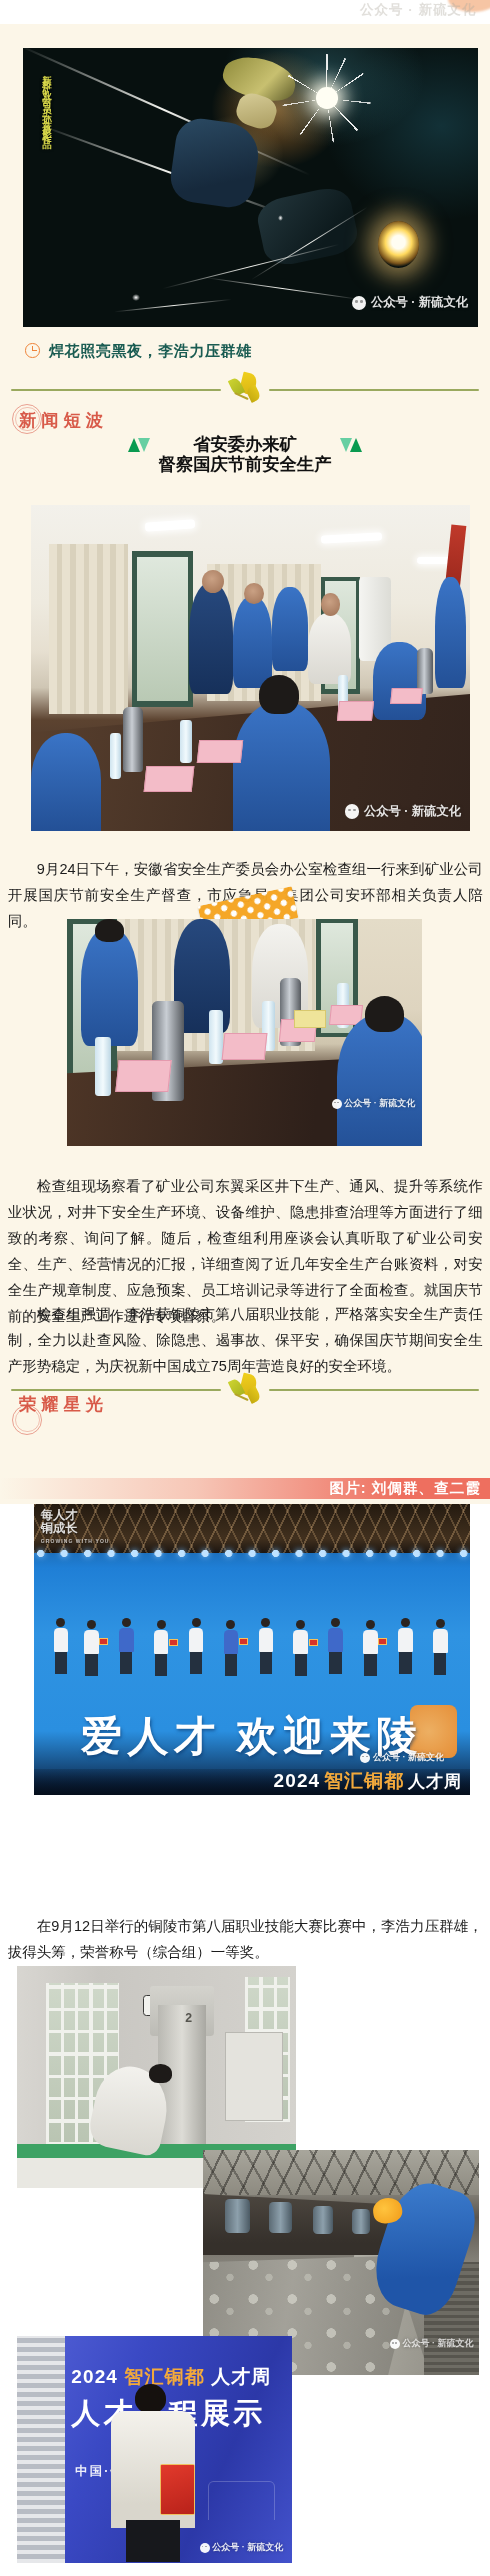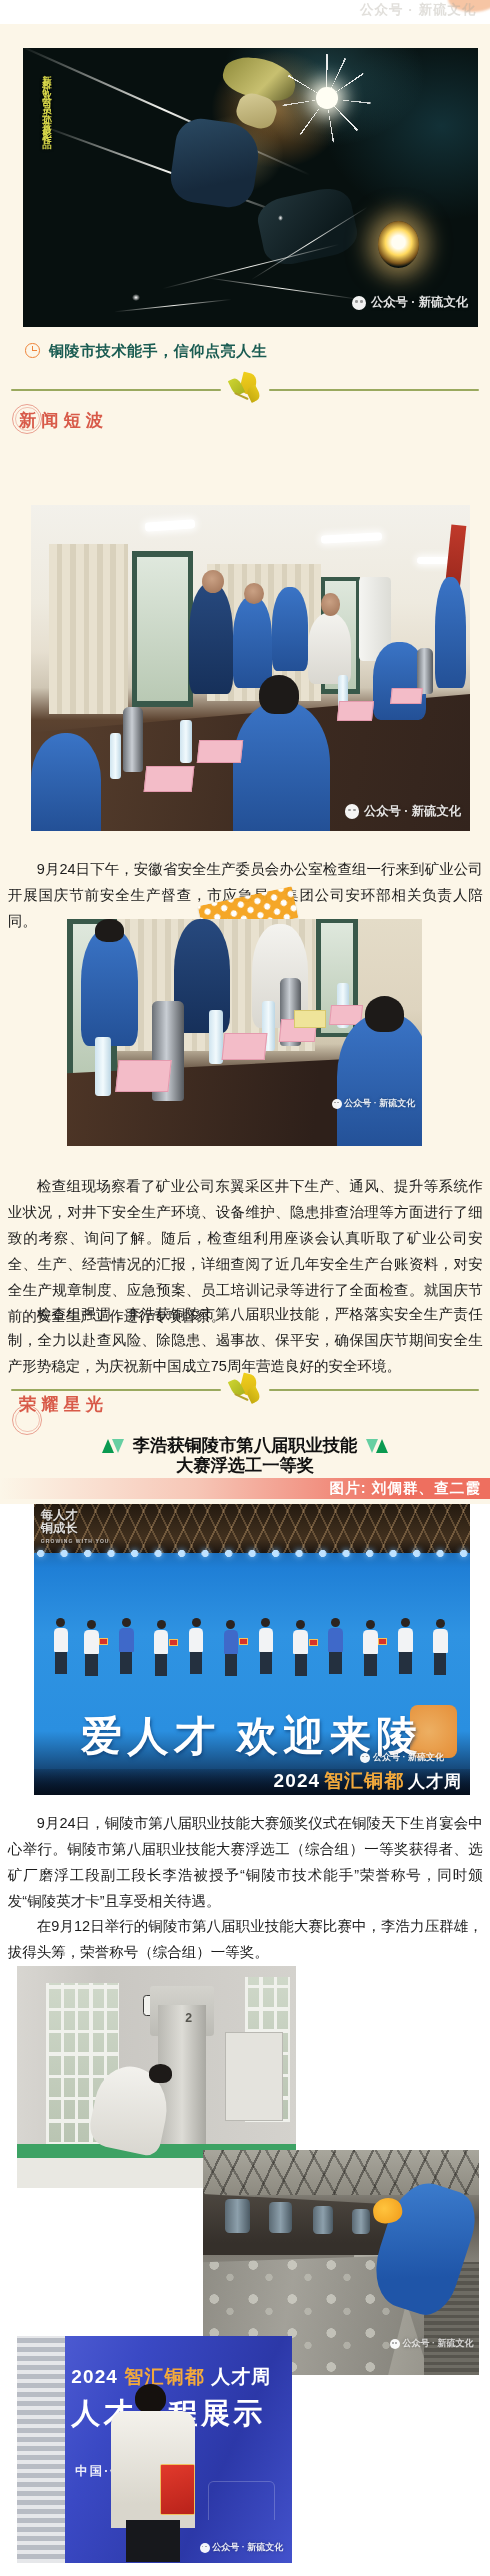--- a/index.html
+++ b/index.html
@@ -213,34 +213,48 @@
     <div class="spark-core" style="left:24%;top:88%;width:7.8px;height:7.8px;background:radial-gradient(#fff,transparent 70%);"></div>
     <div class="spark-core" style="left:56%;top:60%;width:5.6px;height:5.6px;background:radial-gradient(#fff,transparent 70%);"></div>
     <div class="abs hero-vtext">新桥矿业公司员工孙玄摄影作品</div>
     <div class="wm abs" style="right:10px;bottom:15.6px;">
       <span class="wm-icon"></span>
       <span>公众号 · 新硫文化</span>
     </div>
   </div>
 
   <div class="abs" id="cap-clock"></div>
-  <div class="abs" id="caption-text">铜陵市技术能手，信仰点亮人生</div>
+  <div class="abs" id="caption-text">焊花照亮黑夜，李浩力压群雄</div>
 
   <div class="abs div-line" style="left:11.2px;top:389px;width:210px;"></div>
   <div class="abs div-line" style="left:269px;top:389px;width:210px;"></div>
   <div class="abs leaf-wrap" style="left:231px;top:373px;">
     <div class="leaf leaf1"></div>
     <div class="leaf leaf2"></div>
     <div class="leaf leaf3"></div>
     <div class="leaf-stem"></div>
   </div>
 
   <div class="abs badge" style="left:19px;top:408px;">新闻短波</div>
   <div class="abs badge-ring" style="left:12.3px;top:404px;"></div>
 
+  <div class="abs headline" style="top:435px;">
+    <div class="tris">
+        <div class="tri-up"></div>
+        <div class="tri-down"></div>
+      </div>
+    <div class="hl-text">
+      <div>省安委办来矿</div>
+      <div>督察国庆节前安全生产</div>
+    </div>
+    <div class="tris mirror">
+        <div class="tri-down"></div>
+        <div class="tri-up"></div>
+      </div>
+  </div>
 
 
   <div class="abs photo" id="photo1">
     <div class="blob ceil-light" style="left:26%;top:5%;width:50px;height:9px;transform:rotate(-4deg);"></div>
     <div class="blob ceil-light" style="left:66%;top:9%;width:61px;height:7.8px;transform:rotate(-3deg);"></div>
     <div class="blob ceil-light" style="left:88%;top:16%;width:39px;height:6.7px;"></div>
     <div class="blob curtain" style="left:4%;top:12%;width:18%;height:52%;"></div>
     <div class="blob curtain" style="left:40%;top:18%;width:26%;height:42%;"></div>
     <div class="blob winframe" style="left:23%;top:14%;width:14%;height:48%;">
       <div class="winpane abs" style="left:8%;top:4%;width:84%;height:92%;"></div>
@@ -322,34 +336,20 @@
   <div class="abs leaf-wrap" style="left:231px;top:1374px;">
     <div class="leaf leaf1"></div>
     <div class="leaf leaf2"></div>
     <div class="leaf leaf3"></div>
     <div class="leaf-stem"></div>
   </div>
 
   <div class="abs badge" style="left:19px;top:1392px;">荣耀星光</div>
   <div class="abs badge-ring" style="left:12.3px;top:1405px;"></div>
 
-  <div class="abs headline" style="top:1436px;">
-    <div class="tris">
-        <div class="tri-up"></div>
-        <div class="tri-down"></div>
-      </div>
-    <div class="hl-text">
-      <div>李浩获铜陵市第八届职业技能</div>
-      <div>大赛浮选工一等奖</div>
-    </div>
-    <div class="tris mirror">
-        <div class="tri-down"></div>
-        <div class="tri-up"></div>
-      </div>
-  </div>
 
   <div class="abs credit" style="top:1478px;">图片: 刘倜群、查二霞</div>
 
   <div class="abs photo" id="photo3">
     <div class="abs" id="p3-truss"></div>
     <div class="abs" id="p3-lights"></div>
     <div class="abs" id="p3-logo">
       <div>每人才</div>
       <div>铜成长</div>
       <div class="sub">GROWING WITH YOU</div>
@@ -426,21 +426,20 @@
       <span class="wm-icon"></span>
       <span>公众号 · 新硫文化</span>
     </div>
     <div class="abs" id="p3-footer">
       <span class="f1">2024</span>
       <span class="f2">智汇铜都</span>
       <span class="f3">人才周</span>
     </div>
   </div>
 
-  <div class="abs para" style="top:1810px;">9月24日，铜陵市第八届职业技能大赛颁奖仪式在铜陵天下生肖宴会中心举行。铜陵市第八届职业技能大赛浮选工（综合组）一等奖获得者、选矿厂磨浮工段副工段长李浩被授予“铜陵市技术能手”荣誉称号，同时颁发“铜陵英才卡”且享受相关待遇。</div>
   <div class="abs para" style="top:1913px;">在9月12日举行的铜陵市第八届职业技能大赛比赛中，李浩力压群雄，拔得头筹，荣誉称号（综合组）一等奖。</div>
 
   <div class="abs photo" id="lab">
     <div class="abs lab-win" style="left:29px;top:17px;width:73px;height:162px;"></div>
     <div class="abs lab-win" style="left:228px;top:11.2px;width:45px;height:145px;"></div>
     <div class="abs" id="lab-clock"></div>
     <div class="abs" id="lab-machine-head"></div>
     <div class="abs" id="lab-machine"></div>
     <div class="abs" id="lab-label">2</div>
     <div class="abs" id="lab-cabinet"></div>

